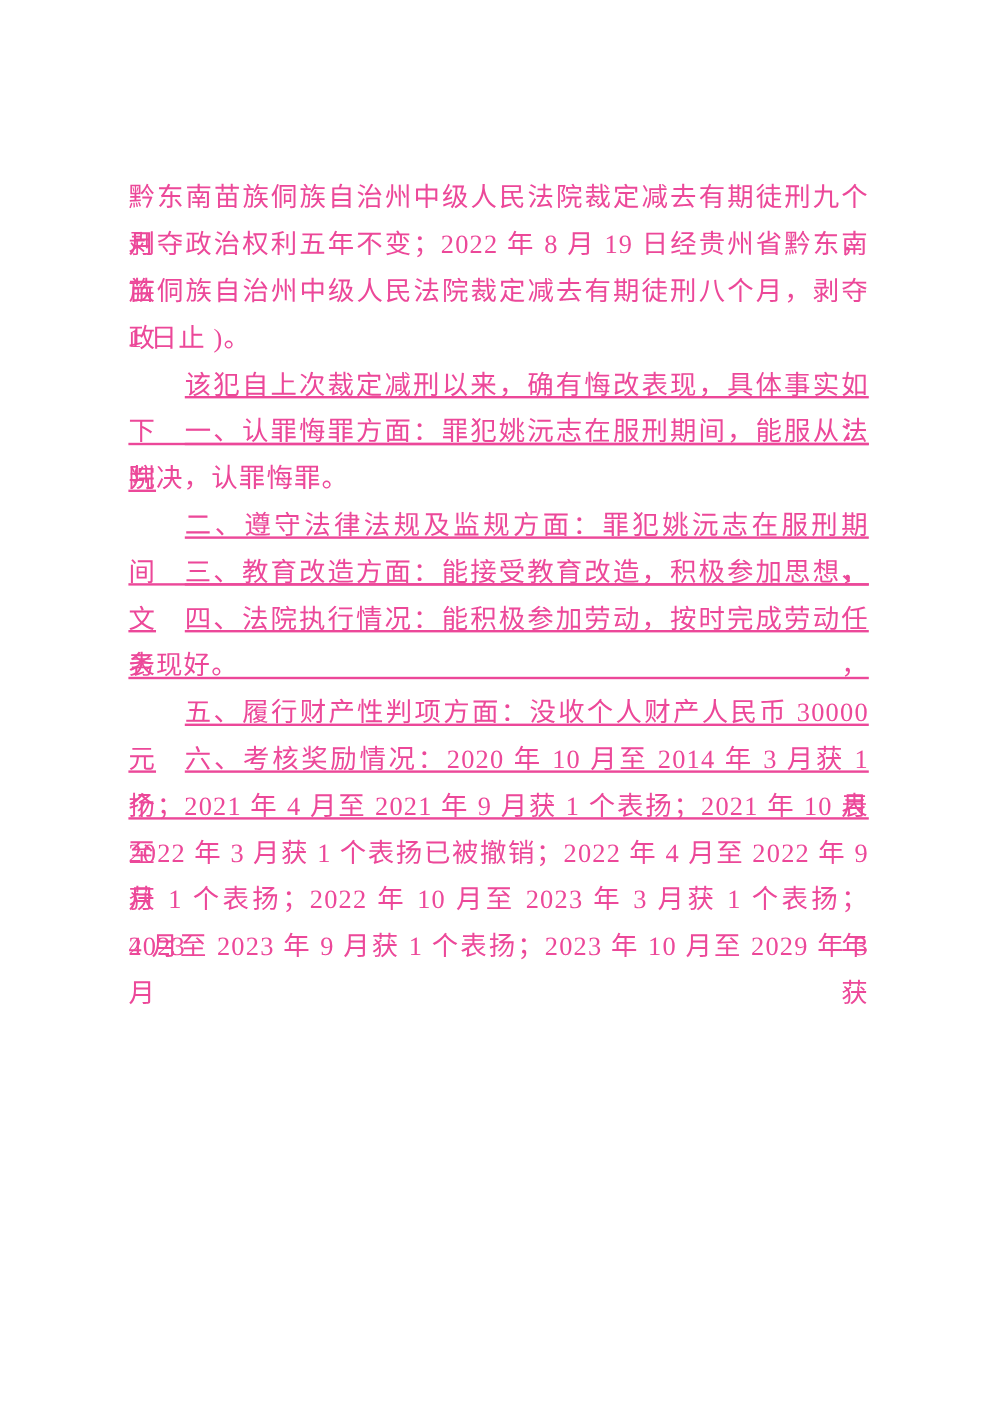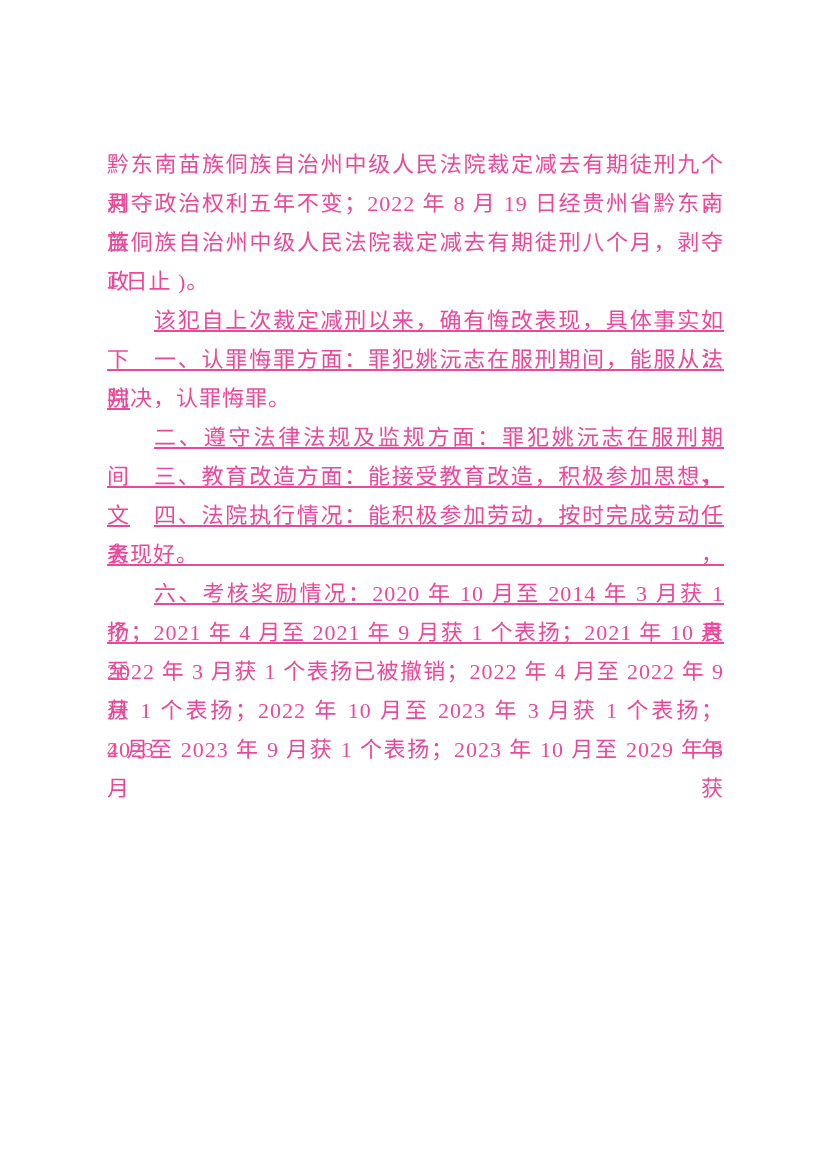--- a/index.html
+++ b/index.html
@@ -59,19 +59,20 @@
     <div class="ln just">剥夺政治权利五年不变；2022 年 8 月 19 日经贵州省黔东南苗</div>
     <div class="ln just">族侗族自治州中级人民法院裁定减去有期徒刑八个月，剥夺政</div>
     <div class="ln end">1 日止 )。</div>
     <div class="ln ind just">该犯自上次裁定减刑以来，确有悔改表现，具体事实如下：</div>
     <div class="ln ind just">一、认罪悔罪方面：罪犯姚沅志在服刑期间，能服从法院</div>
     <div class="ln end">判决，认罪悔罪。</div>
     <div class="ln ind just">二、遵守法律法规及监规方面：罪犯姚沅志在服刑期间，</div>
     <div class="ln ind just">三、教育改造方面：能接受教育改造，积极参加思想、文</div>
     <div class="ln ind just">四、法院执行情况：能积极参加劳动，按时完成劳动任务，</div>
     <div class="ln end">表现好。</div>
+    <div class="ln ind just">五、履行财产性判项方面：没收个人财产人民币 30000 元</div>
     <div class="ln ind just">六、考核奖励情况：2020 年 10 月至 2014 年 3 月获 1 个表</div>
     <div class="ln just">扬；2021 年 4 月至 2021 年 9 月获 1 个表扬；2021 年 10 月至</div>
     <div class="ln just">2022 年 3 月获 1 个表扬已被撤销；2022 年 4 月至 2022 年 9 月</div>
     <div class="ln just">获 1 个表扬；2022 年 10 月至 2023 年 3 月获 1 个表扬；2023 年</div>
     <div class="ln just">4 月至 2023 年 9 月获 1 个表扬；2023 年 10 月至 2029 年 3 月获</div>
   </div>
 </div>
 
 </body></html>

